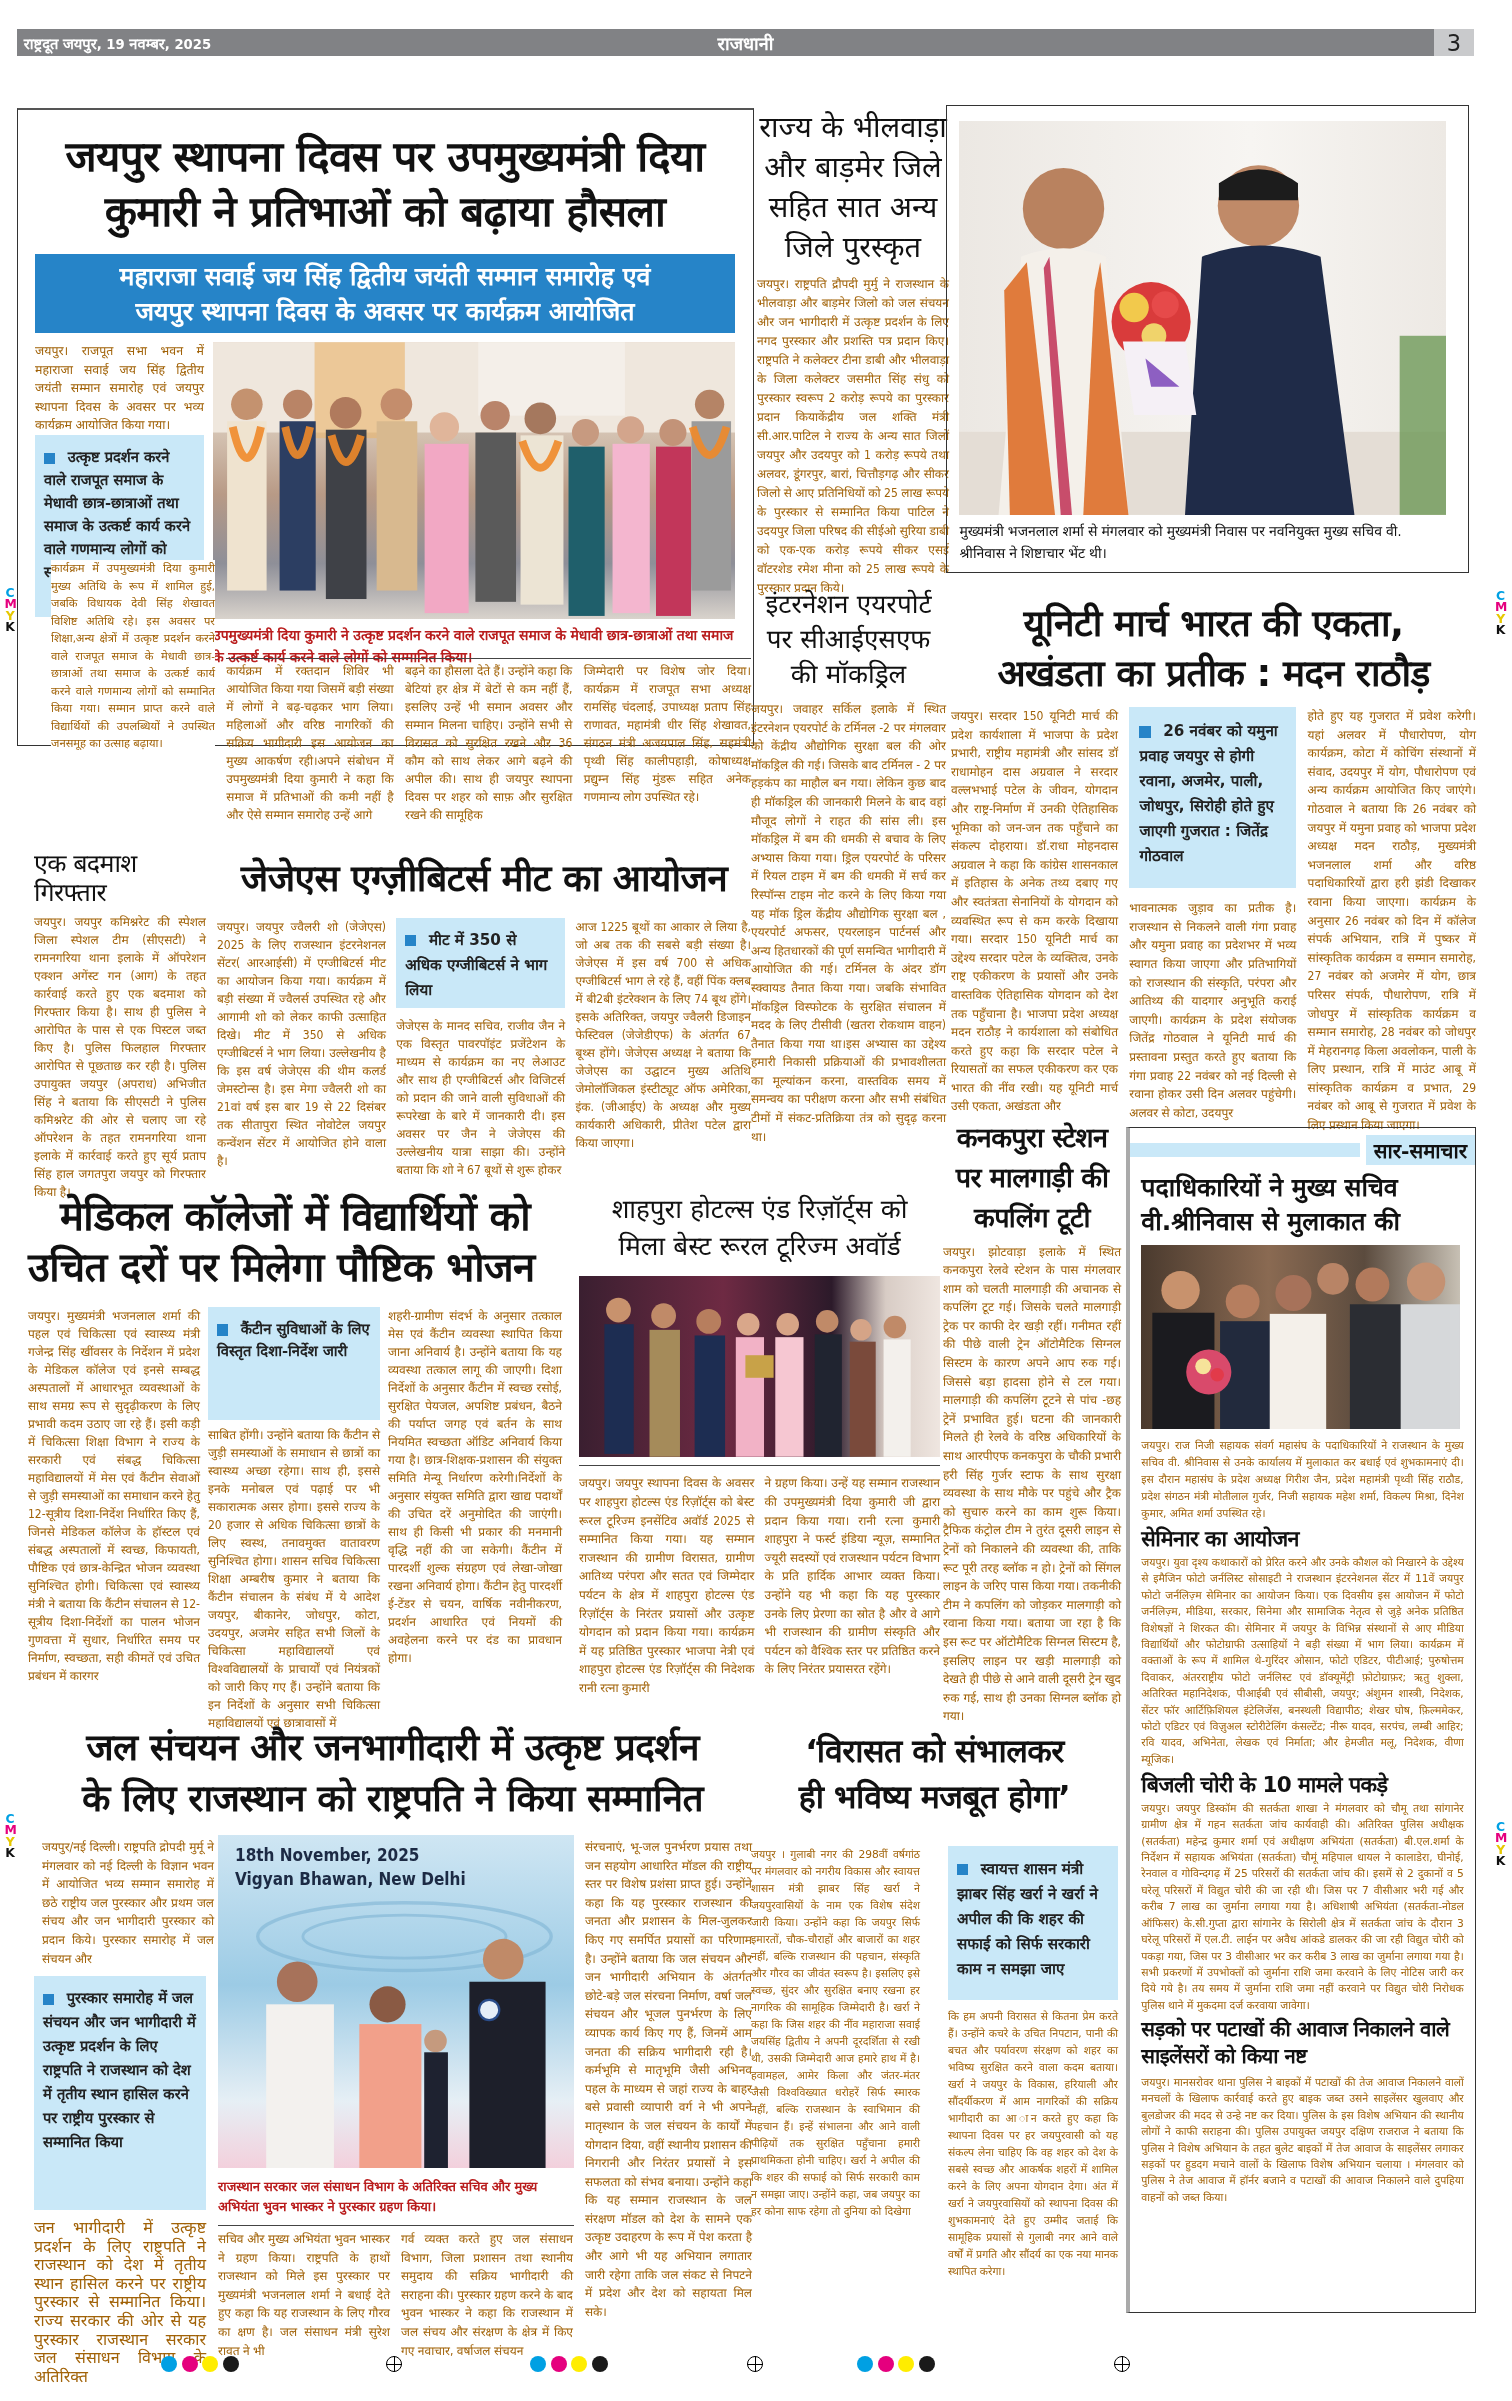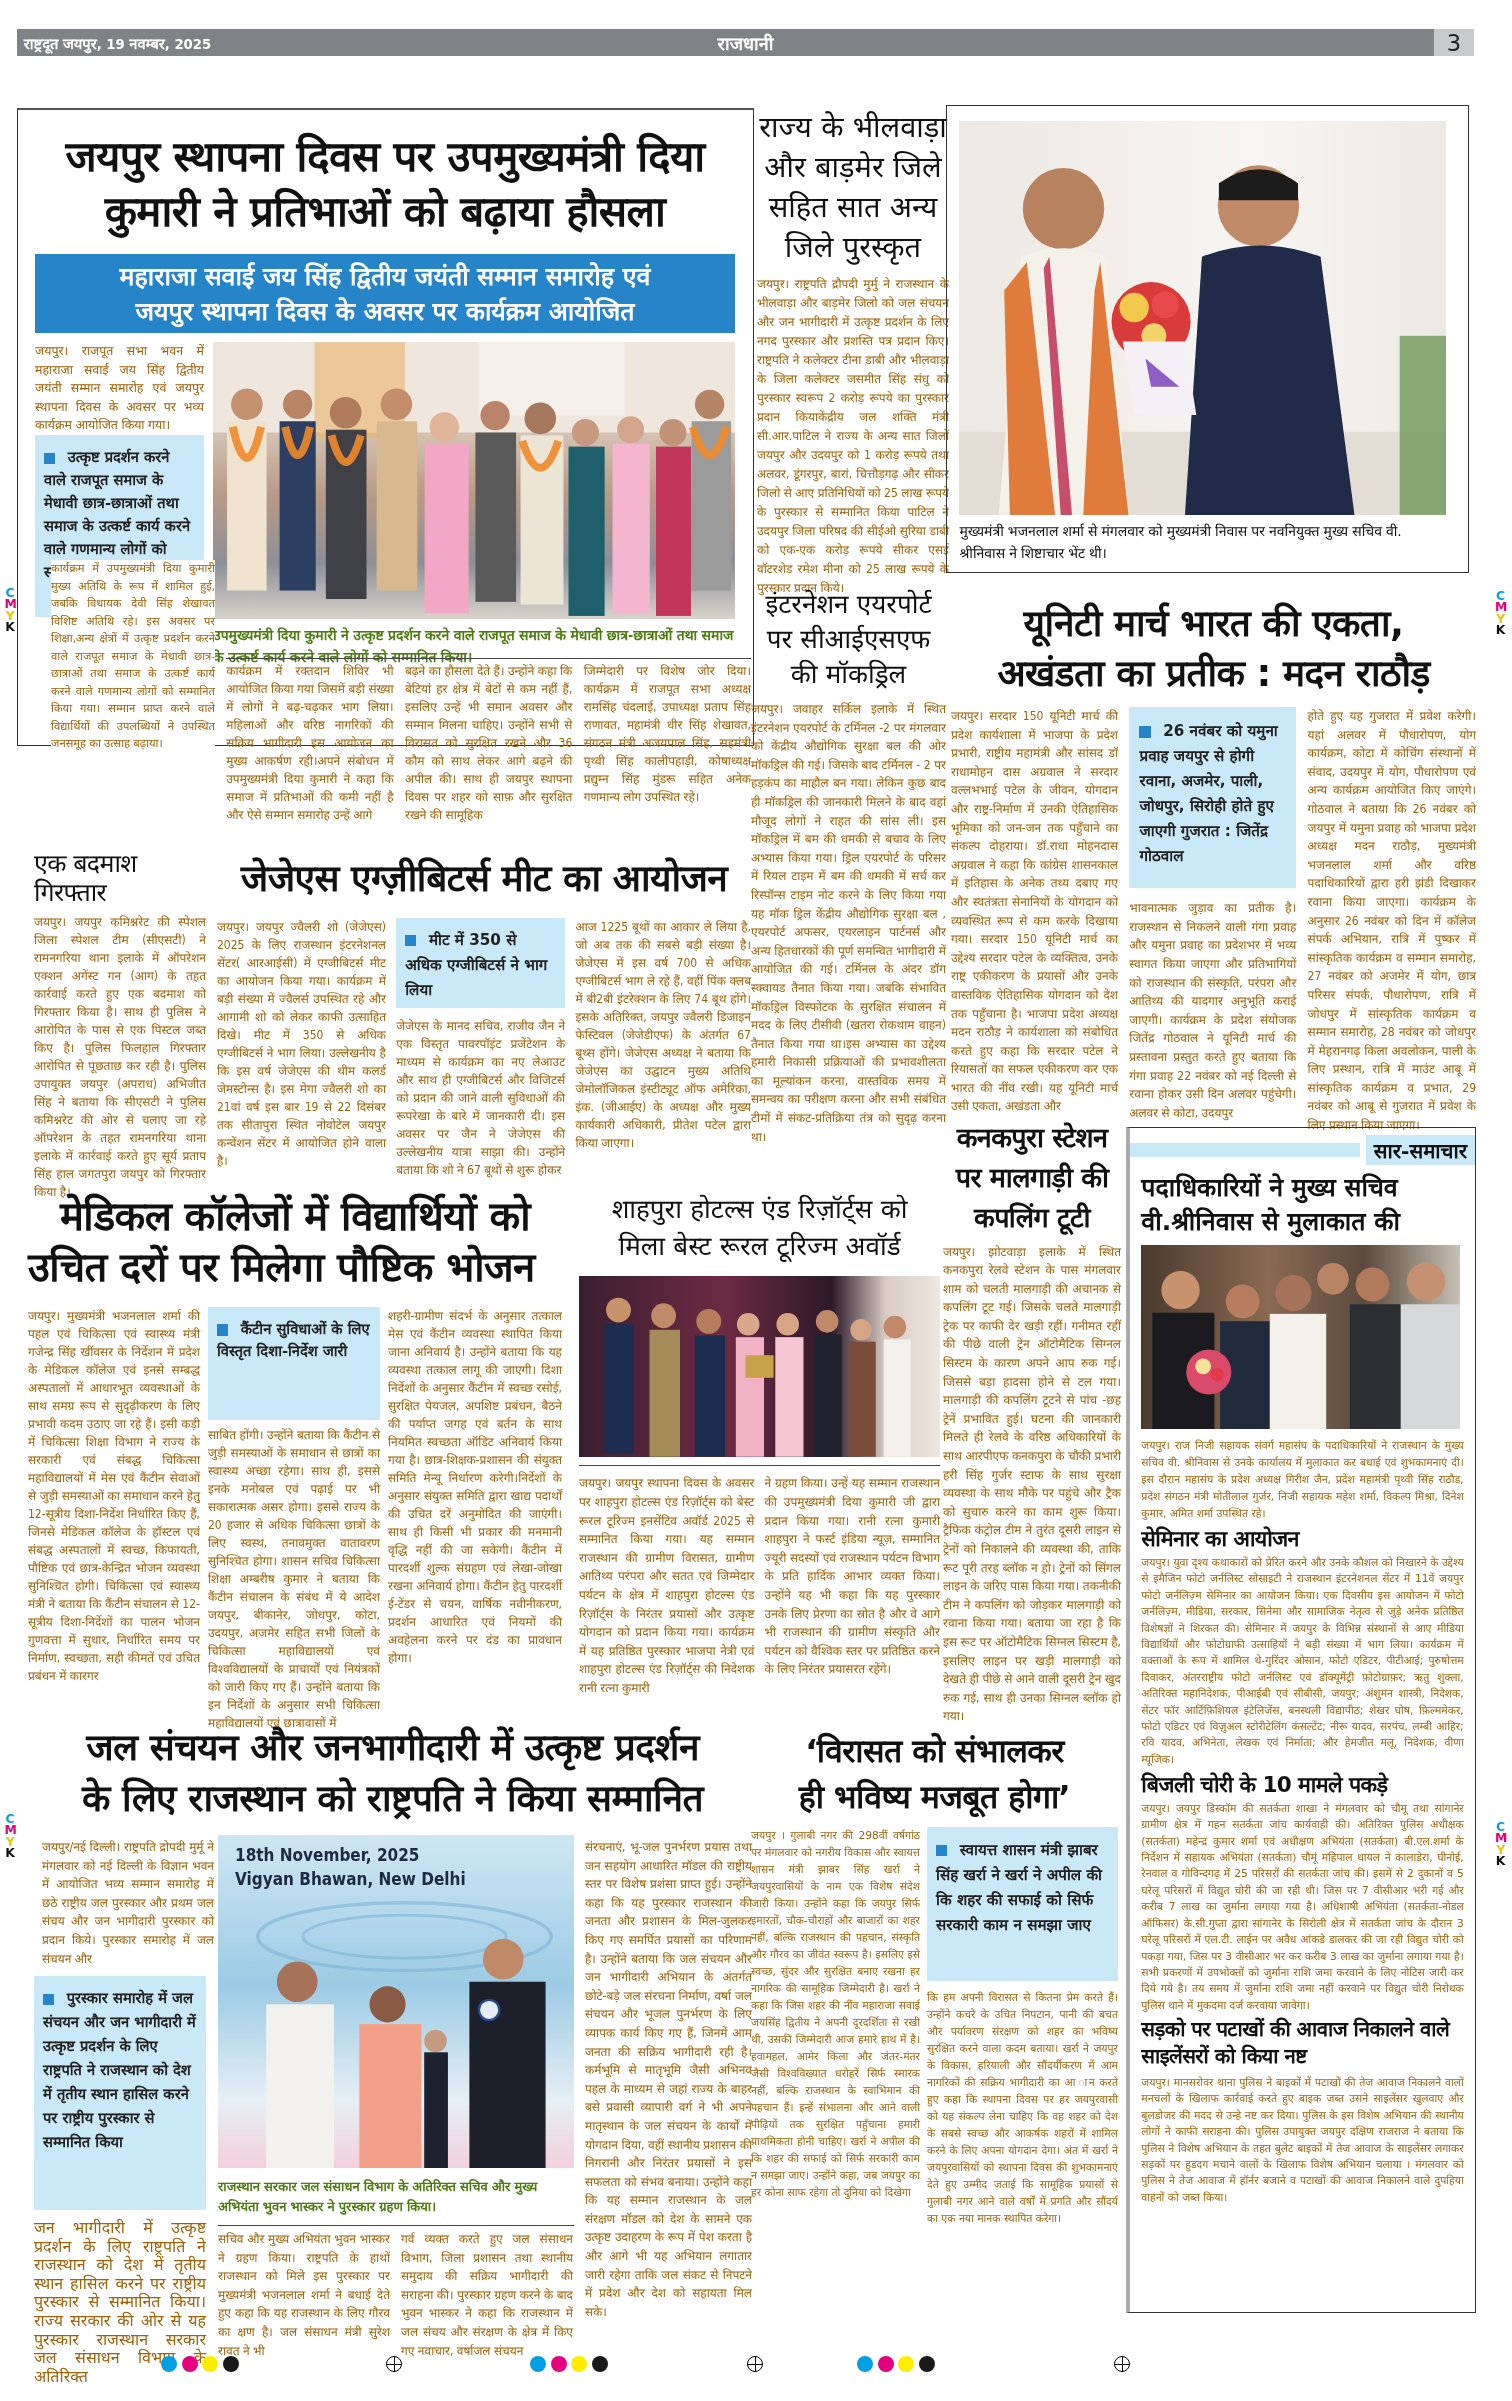--- a/index.html
+++ b/index.html
@@ -11,21 +11,21 @@
 .masthead .section{font-size:18px;font-weight:bold;position:absolute;left:50%;transform:translateX(-50%)}
 .page-no{left:1434px;top:29px;width:40px;height:27px;background:#c9cacc;color:#222;font-size:22.6px;display:flex;align-items:center;justify-content:center}
 .hl{font-family:"DejaVu Sans",sans-serif;font-weight:bold;line-height:1.15;color:#111;letter-spacing:-0.6px}
 .hl-light{font-family:"DejaVu Sans",sans-serif;font-weight:normal;line-height:1.2}
 .body{font-family:"DejaVu Sans Condensed","DejaVu Sans",sans-serif;font-size:12px;line-height:18px;text-align:justify;color:#a16207}
 .box{border:1.7px solid #333}
 .bluebar{background:#2684c8;color:#fff;text-align:center;font-weight:bold}
 .callout{background:#c9e8f8;padding:13.6px 11.3px;font-family:"DejaVu Sans",sans-serif;font-weight:bold;font-size:18px;line-height:27px;color:#222}
 .callout .sq{display:inline-block;width:11.3px;height:11.3px;background:#2684c8;margin-right:12.4px;vertical-align:middle}
 .photo{overflow:hidden}
-.caption{font-family:"DejaVu Sans Condensed","DejaVu Sans",sans-serif;font-size:13.6px;line-height:20.3px;font-weight:bold;color:#4d7c0f}
+.caption{font-family:"DejaVu Sans Condensed","DejaVu Sans",sans-serif;font-size:13.6px;line-height:20.3px;font-weight:bold;color:#b91c1c}
 .cols{display:flex;gap:11.3px}
 .cols>div{flex:1}
 .rule{height:1.7px;background:#444}
 .cmyk{font-family:"DejaVu Sans",sans-serif;font-weight:bold;font-size:12.4px;line-height:11.3px;text-align:center;width:11.3px}
 .dot{width:16px;height:16px;border-radius:50%;display:inline-block;margin:0 2.3px}
 .reg{width:16px;height:16px;border:1.1px solid #000;border-radius:50%;position:absolute}
 .reg:before{content:"";position:absolute;left:50%;top:-1.1px;bottom:-1.1px;border-left:1.1px solid #000}
 .reg:after{content:"";position:absolute;top:50%;left:-1.1px;right:-1.1px;border-top:1.1px solid #000}
 .sar-tag{background:#c9e8f8;font-weight:bold;font-size:20.3px;padding:1.1px 8px}
 </style>
@@ -281,21 +281,21 @@
   <div class="caption" style="position:absolute;left:184px;top:455px;width:356px;font-size:13px;line-height:20.3px">राजस्थान सरकार जल संसाधन विभाग के अतिरिक्त सचिव और मुख्य अभियंता भुवन भास्कर ने पुरस्कार ग्रहण किया।</div>
   <div class="rule" style="position:absolute;left:184px;top:503px;width:356px;height:1.1px"></div>
   <div class="body" style="position:absolute;left:184px;top:508px;width:172px;font-size:12px;line-height:18.6px">सचिव और मुख्य अभियंता भुवन भास्कर ने ग्रहण किया। राष्ट्रपति के हाथों राजस्थान को मिले इस पुरस्कार पर मुख्यमंत्री भजनलाल शर्मा ने बधाई देते हुए कहा कि यह राजस्थान के लिए गौरव का क्षण है। जल संसाधन मंत्री सुरेश रावत ने भी</div>
   <div class="body" style="position:absolute;left:367px;top:508px;width:172px;font-size:12px;line-height:18.6px">गर्व व्यक्त करते हुए जल संसाधन विभाग, जिला प्रशासन तथा स्थानीय समुदाय की सक्रिय भागीदारी की सराहना की। पुरस्कार ग्रहण करने के बाद भुवन भास्कर ने कहा कि राजस्थान में जल संचय और संरक्षण के क्षेत्र में किए गए नवाचार, वर्षाजल संचयन</div>
   <div class="body" style="position:absolute;left:551px;top:116px;width:167px;font-size:12px;line-height:18.6px">संरचनाएं, भू-जल पुनर्भरण प्रयास तथा जन सहयोग आधारित मॉडल की राष्ट्रीय स्तर पर विशेष प्रशंसा प्राप्त हुई। उन्होंने कहा कि यह पुरस्कार राजस्थान की जनता और प्रशासन के मिल-जुलकर किए गए समर्पित प्रयासों का परिणाम है। उन्होंने बताया कि जल संचयन और जन भागीदारी अभियान के अंतर्गत छोटे-बड़े जल संरचना निर्माण, वर्षा जल संचयन और भूजल पुनर्भरण के लिए व्यापक कार्य किए गए हैं, जिनमें आम जनता की सक्रिय भागीदारी रही है। कर्मभूमि से मातृभूमि जैसी अभिनव पहल के माध्यम से जहां राज्य के बाहर बसे प्रवासी व्यापारी वर्ग ने भी अपने मातृस्थान के जल संचयन के कार्यों में योगदान दिया, वहीं स्थानीय प्रशासन की निगरानी और निरंतर प्रयासों ने इस सफलता को संभव बनाया। उन्होंने कहा कि यह सम्मान राजस्थान के जल संरक्षण मॉडल को देश के सामने एक उत्कृष्ट उदाहरण के रूप में पेश करता है और आगे भी यह अभियान लगातार जारी रहेगा ताकि जल संकट से निपटने में प्रदेश और देश को सहायता मिल सके।</div>
 </div>
 
 <div class="abs" style="left:751px;top:1728px;width:367px">
   <div class="hl" style="font-size:32px;line-height:46px;text-align:center">‘विरासत को संभालकर</div>
   <div class="hl" style="font-size:32px;line-height:46px;text-align:center">ही भविष्य मजबूत होगा’</div>
-  <div style="display:flex;gap:7px;margin-top:7px">
+  <div style="display:flex;gap:28px;margin-top:26px">
     <div class="body" style="flex:0 0 169px;font-family:'DejaVu Sans',sans-serif;font-size:10.7px;line-height:17px">जयपुर । गुलाबी नगर की 298वीं वर्षगांठ पर मंगलवार को नगरीय विकास और स्वायत्त शासन मंत्री झाबर सिंह खर्रा ने जयपुरवासियों के नाम एक विशेष संदेश जारी किया। उन्होंने कहा कि जयपुर सिर्फ इमारतों, चौक-चौराहों और बाजारों का शहर नहीं, बल्कि राजस्थान की पहचान, संस्कृति और गौरव का जीवंत स्वरूप है। इसलिए इसे स्वच्छ, सुंदर और सुरक्षित बनाए रखना हर नागरिक की सामूहिक जिम्मेदारी है। खर्रा ने कहा कि जिस शहर की नींव महाराजा सवाई जयसिंह द्वितीय ने अपनी दूरदर्शिता से रखी थी, उसकी जिम्मेदारी आज हमारे हाथ में है। हवामहल, आमेर किला और जंतर-मंतर जैसी विश्वविख्यात धरोहरें सिर्फ स्मारक नहीं, बल्कि राजस्थान के स्वाभिमान की पहचान हैं। इन्हें संभालना और आने वाली पीढ़ियों तक सुरक्षित पहुँचाना हमारी प्राथमिकता होनी चाहिए। खर्रा ने अपील की कि शहर की सफाई को सिर्फ सरकारी काम न समझा जाए। उन्होंने कहा, जब जयपुर का हर कोना साफ रहेगा तो दुनिया को दिखेगा</div>
     <div style="flex:1">
       <div class="callout" style="font-size:15.2px;line-height:25px;height:154px;padding:11.3px 9px">
         <span class="sq"></span><span>स्वायत्त शासन मंत्री झाबर सिंह खर्रा ने खर्रा ने अपील की कि शहर की सफाई को सिर्फ सरकारी काम न समझा जाए</span>
       </div>
       <div class="body" style="margin-top:8px;font-family:'DejaVu Sans',sans-serif;font-size:10.7px;line-height:17px">कि हम अपनी विरासत से कितना प्रेम करते हैं। उन्होंने कचरे के उचित निपटान, पानी की बचत और पर्यावरण संरक्षण को शहर का भविष्य सुरक्षित करने वाला कदम बताया। खर्रा ने जयपुर के विकास, हरियाली और सौंदर्यीकरण में आम नागरिकों की सक्रिय भागीदारी का आ ान करते हुए कहा कि स्थापना दिवस पर हर जयपुरवासी को यह संकल्प लेना चाहिए कि वह शहर को देश के सबसे स्वच्छ और आकर्षक शहरों में शामिल करने के लिए अपना योगदान देगा। अंत में खर्रा ने जयपुरवासियों को स्थापना दिवस की शुभकामनाएं देते हुए उम्मीद जताई कि सामूहिक प्रयासों से गुलाबी नगर आने वाले वर्षों में प्रगति और सौंदर्य का एक नया मानक स्थापित करेगा।</div>
     </div>
   </div>
 </div>
 

